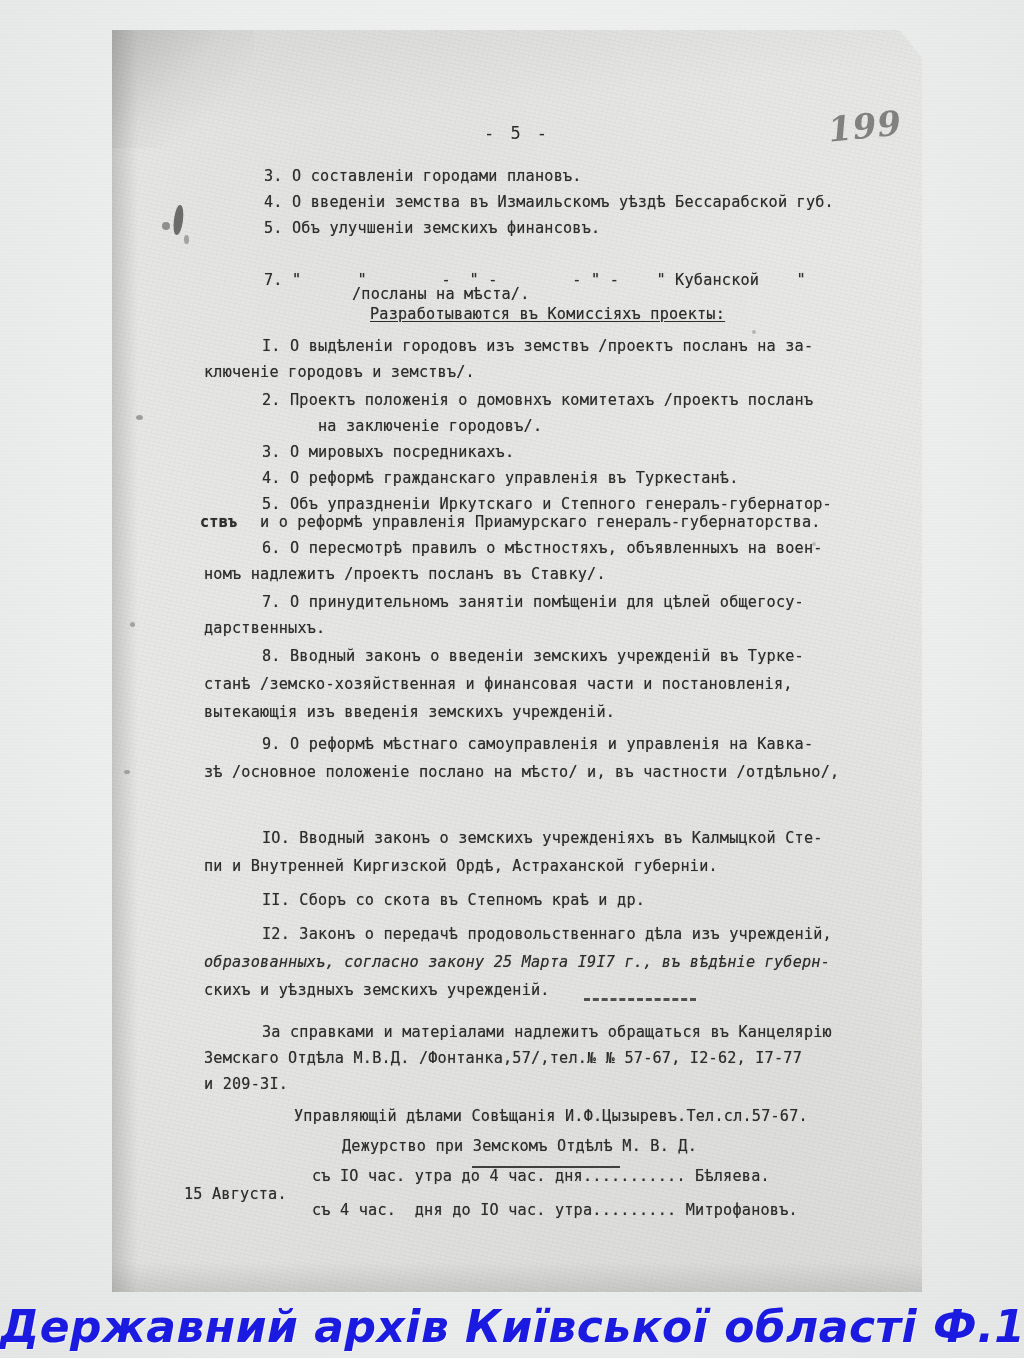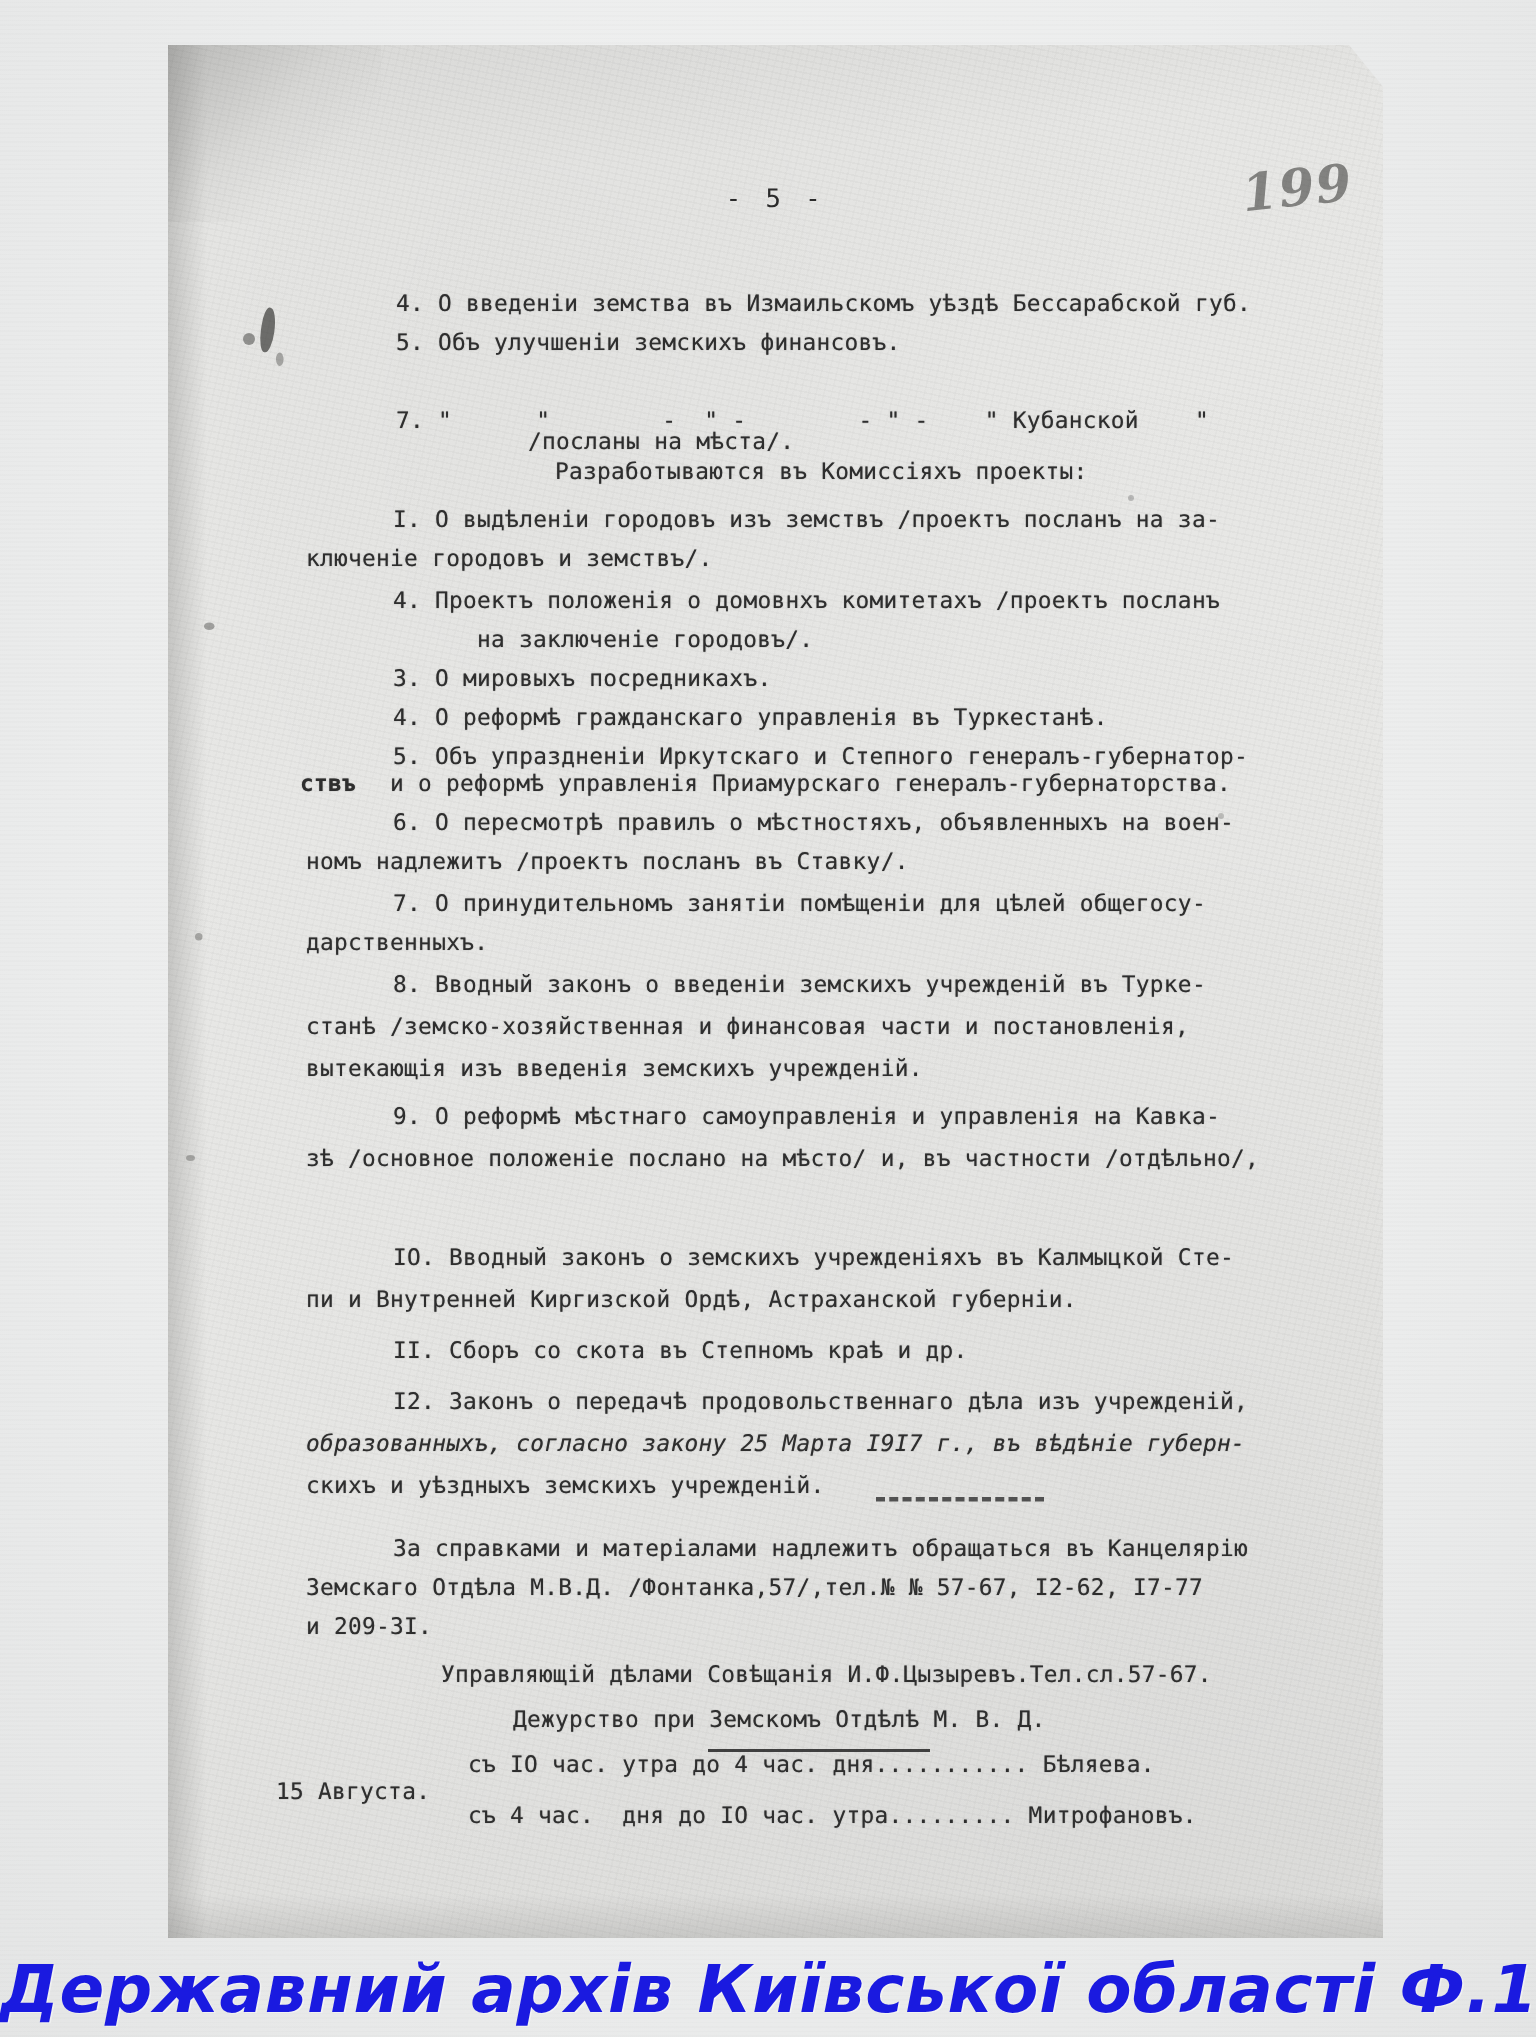--- a/index.html
+++ b/index.html
@@ -79,21 +79,21 @@
     color:#5d5d5b; transform:rotate(-6deg);
     opacity:.72; letter-spacing:1px;
   }
 
   
   #pageno{
     position:absolute;left:0;right:0;top:93px;text-align:center;
     font-size:17px;letter-spacing:3px;
   }
 
-  .u{text-underline-offset:2px;}
+  .u{text-decoration:underline;text-underline-offset:2px;}
 
   
   #dash-rule{
     position:absolute;left:472px;top:921px;width:112px;height:0;
     border-top:3px dashed #3a3a3a;opacity:.85;
   }
   
   #end-rule{
     position:absolute;left:360px;top:1136px;width:148px;height:0;
     border-top:2.4px solid #2f2f2f;opacity:.9;
@@ -141,31 +141,32 @@
     <span class="blot b6"></span>
     <span class="blot b7"></span>
     <span class="blot b8"></span>
 
     <div id="folio">199</div>
 
     <div id="pageno">- 5 -</div>
 
     <div id="typescript">
 
+      <div class="ln" style="left:152px;top:134px;">3. О составленiи городами плановъ.</div>
       <div class="ln" style="left:152px;top:160px;">4. О введенiи земства въ Измаильскомъ уѣздѣ Бессарабской губ.</div>
       <div class="ln" style="left:152px;top:186px;">5. Объ улучшенiи земскихъ финансовъ.</div>
       <div class="ln" style="left:152px;top:238px;">7. "      "        -  " -        - " -    " Кубанской    "</div>
       <div class="ln" style="left:240px;top:252px;">/посланы на мѣста/.</div>
 
       <div class="ln u" style="left:258px;top:272px;">Разработываются въ Комиссiяхъ проекты:</div>
 
       <div class="ln" style="left:150px;top:304px;">I. О выдѣленiи городовъ изъ земствъ /проектъ посланъ на за-</div>
       <div class="ln" style="left:92px;top:330px;">ключенiе городовъ и земствъ/.</div>
 
-      <div class="ln" style="left:150px;top:358px;">4. Проектъ положенiя о домовнхъ комитетахъ /проектъ посланъ</div>
+      <div class="ln" style="left:150px;top:358px;">2. Проектъ положенiя о домовнхъ комитетахъ /проектъ посланъ</div>
       <div class="ln" style="left:206px;top:384px;">на заключенiе городовъ/.</div>
 
       <div class="ln" style="left:150px;top:410px;">3. О мировыхъ посредникахъ.</div>
 
       <div class="ln" style="left:150px;top:436px;">4. О реформѣ гражданскаго управленiя въ Туркестанѣ.</div>
 
       <div class="ln" style="left:150px;top:462px;">5. Объ упраздненiи Иркутскаго и Степного генералъ-губернатор-</div>
       <div class="ln" style="left:88px;top:480px;font-weight:700;">ствъ</div>
       <div class="ln" style="left:148px;top:480px;">и о реформѣ управленiя Приамурскаго генералъ-губернаторства.</div>
 

